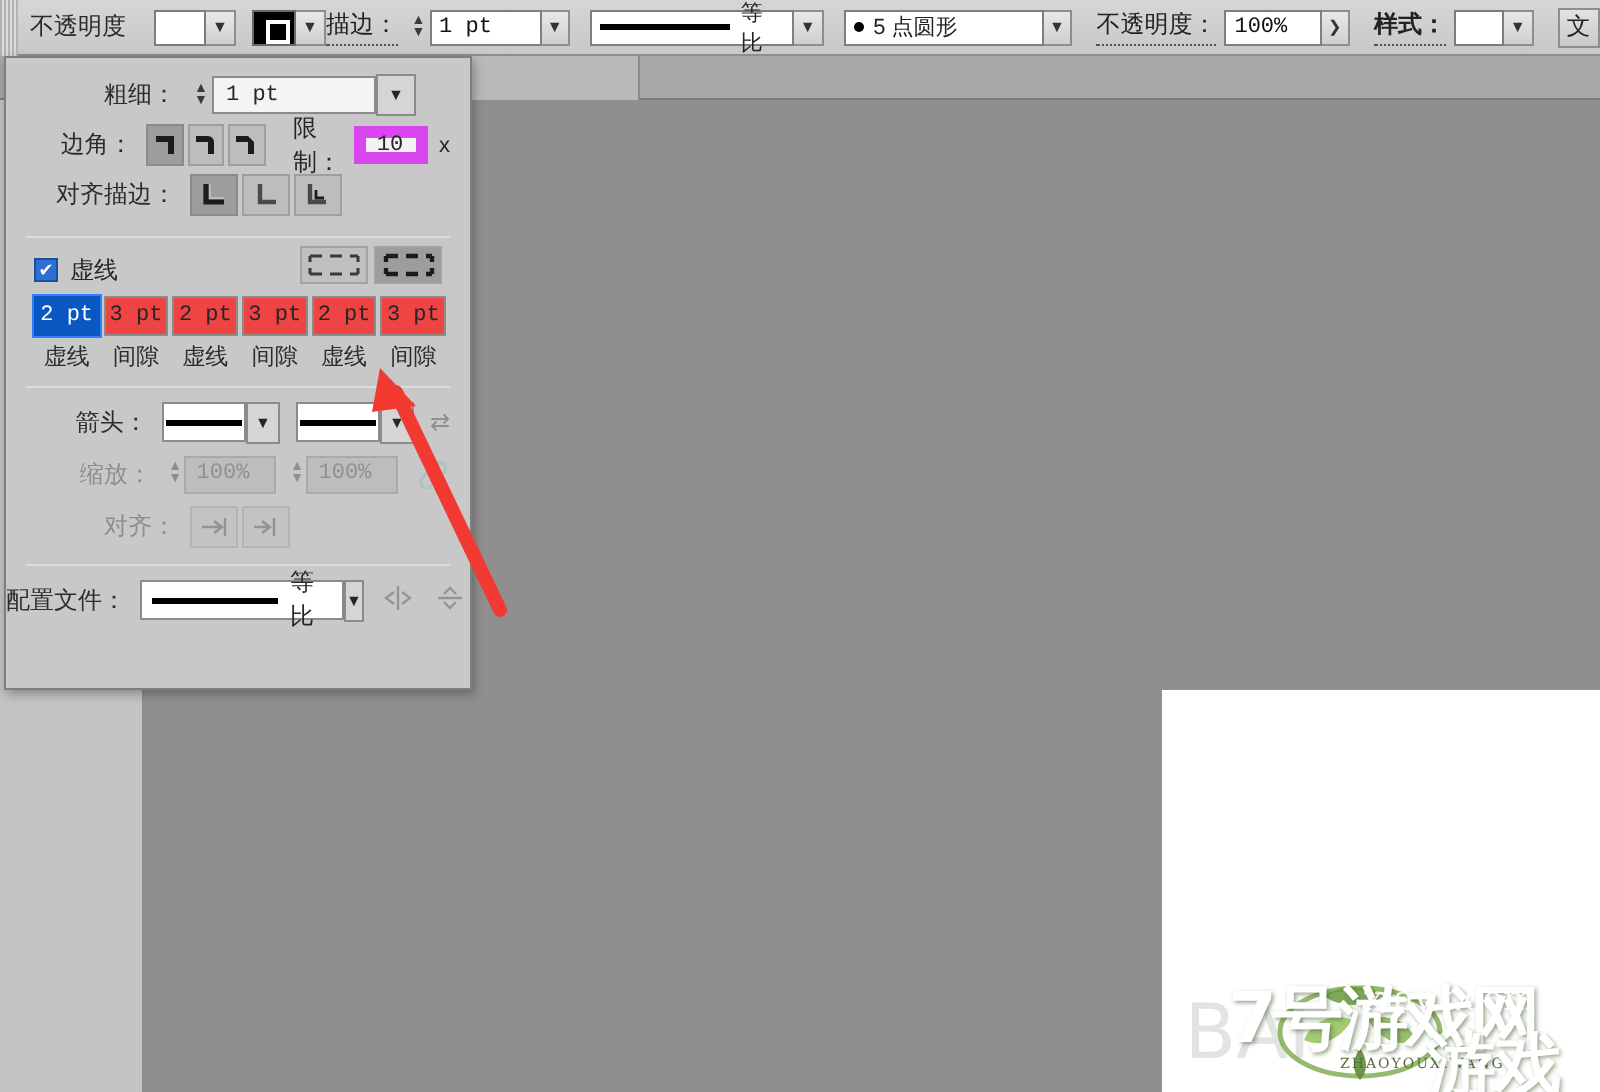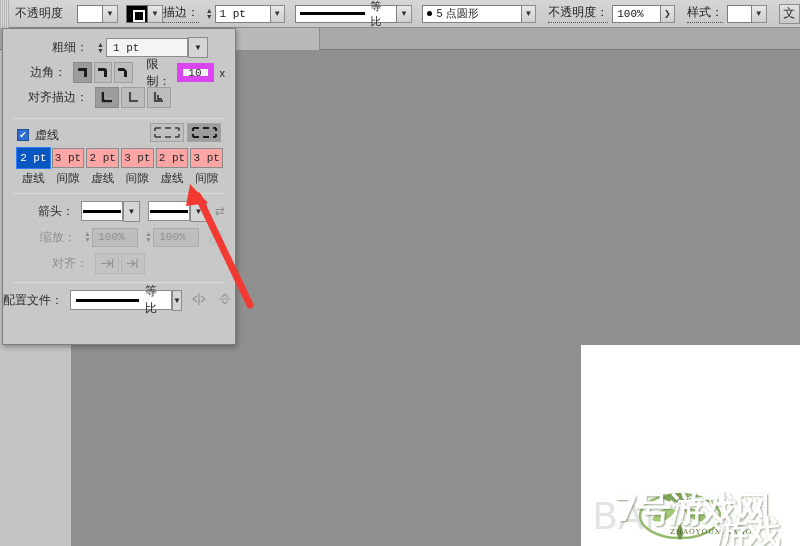--- a/index.html
+++ b/index.html
@@ -213,21 +213,21 @@
   .sp-drop {
     width: 20px; height: 21px; background: #d5d5d5; border: 1px solid #8b8b8b;
     display: flex; align-items: center; justify-content: center; font-size: 8px;
   }
   .sp-check {
     width: 12px; height: 12px; background: #2f6fd0; border: 1px solid #1d4f9e;
     display: flex; align-items: center; justify-content: center;
     color: #fff; font-size: 9px; line-height: 12px; margin-right: 6px;
   }
   .dash-field {
-    width: 35px; height: 20px; background: #fca5a5; border: 1px solid #8b8b8b;
+    width: 35px; height: 20px; background: #ef4444; border: 1px solid #8b8b8b;
     font-family: "Liberation Mono", "DejaVu Sans Mono", monospace;
     font-size: 11px; display: flex; align-items: center; justify-content: center;
     margin-right: 2px;
   }
   .dash-field.active {
     background: #0a57c2; color: #fff; border: 1px solid #0a57c2;
     outline: 1px solid #2f80ff;
   }
   .dash-cap {
     width: 35px; text-align: center; font-size: 11.5px;
@@ -337,21 +337,21 @@
     <span class="wide-field" style="width:104px; margin-left:10px;">
       <span class="dot-bullet"></span>
       <span>5 点圆形</span>
     </span>
     <span class="mini-arrow">▼</span>
 
     <span class="dotted-label" style="margin-left:12px;">不透明度：</span>
     <span class="num-field" style="width:50px; margin-left:4px;">100%</span>
     <span class="mini-arrow">❯</span>
 
-    <span class="dotted-label" style="margin-left:12px;">样式：</span>
+    <span class="dotted-label" style="margin-left:12px;font-weight:bold;">样式：</span>
     <span class="swatch-box" style="margin-left:4px;"></span>
     <span class="mini-arrow">▼</span>
 
     <span class="text-btn" style="margin-left:12px;">文</span>
   </div>
 
   <div class="tabstrip">
     <div class="doc-tab">
       <span>GPU 预览)</span>
       <span class="tab-close">✕</span>

